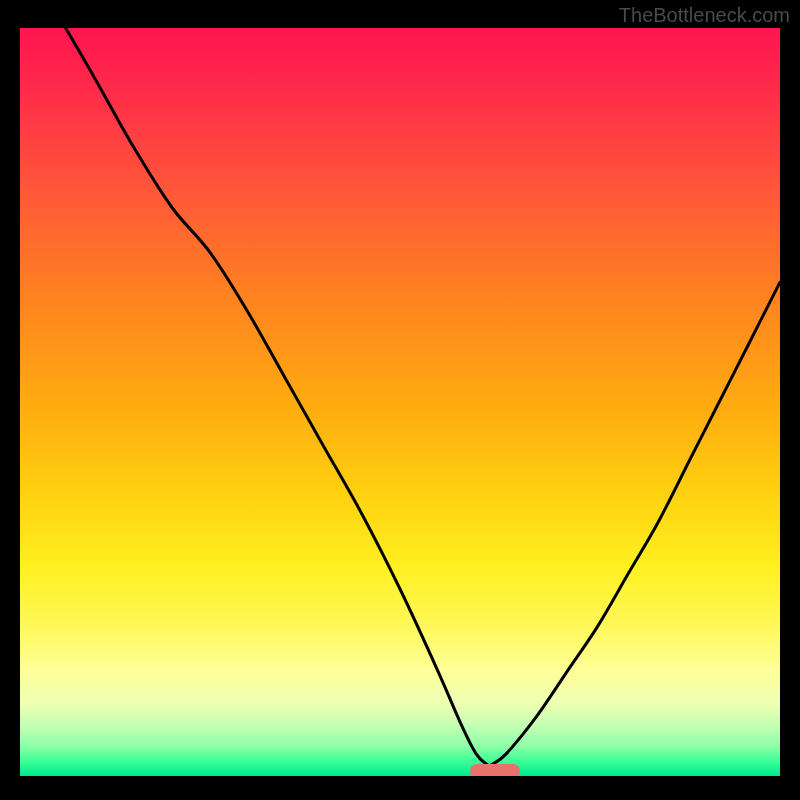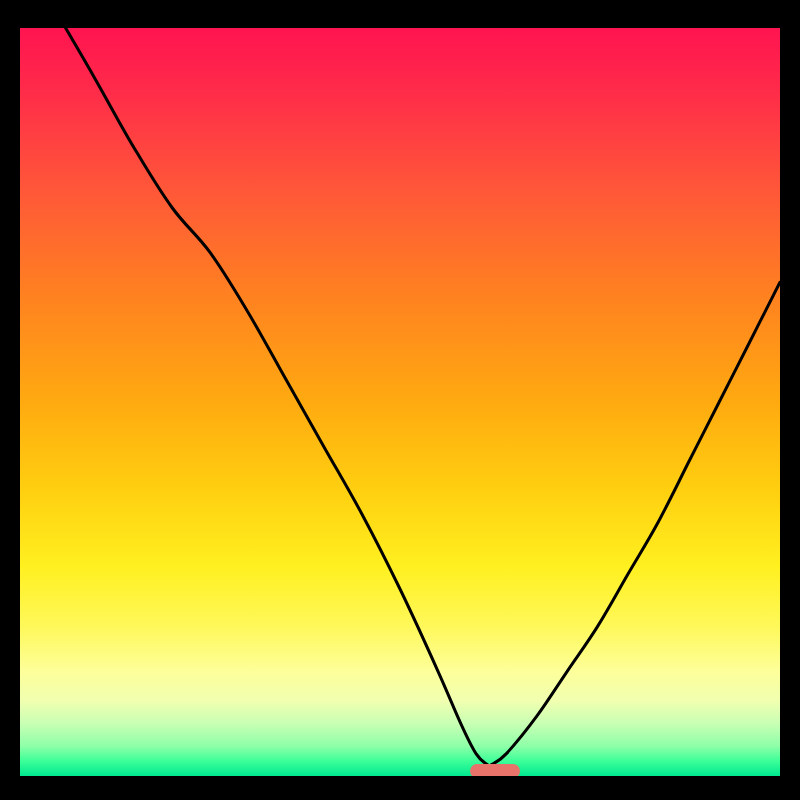--- a/index.html
+++ b/index.html
@@ -65,20 +65,21 @@
     position: absolute;
     background: #e8736b;
     border-radius: 999px;
   }
 </style>
 </head>
 <body>
 
 <div class="frame">
 
+  <div class="watermark">TheBottleneck.com</div>
 
   <div class="plot-area">
     <div class="gradient-bg"></div>
 
     <svg class="curve" viewBox="0 0 760 748" preserveAspectRatio="none">
       <path fill="none" stroke="#000" stroke-width="3" stroke-linecap="round" d="M 45.6 0 C 51.1 9.4, 63.7 30.8, 76.0 52.4 C 88.3 73.9, 100.3 96.8, 114.0 119.7 C 127.7 142.6, 138.3 160.7, 152.0 179.5 C 165.7 198.4, 176.3 205.6, 190.0 224.4 C 203.7 243.2, 214.3 261.4, 228.0 284.2 C 241.7 307.1, 252.3 327.3, 266.0 351.6 C 279.7 375.8, 290.3 394.6, 304.0 418.9 C 317.7 443.1, 328.3 460.6, 342.0 486.2 C 355.7 511.8, 366.3 532.7, 380.0 561.0 C 393.7 589.3, 407.1 619.0, 418.0 643.3 C 428.9 667.5, 434.0 680.8, 440.8 695.6 C 447.6 710.5, 451.2 718.2, 456.0 725.6 C 460.8 733.0, 464.7 734.8, 467.4 736.8 C 470.1 738.8, 467.8 738.8, 471.2 736.8 C 474.6 734.8, 478.2 734.3, 486.4 725.6 C 494.6 716.8, 505.9 703.0, 516.8 688.2 C 527.7 673.3, 536.3 659.4, 547.2 643.3 C 558.1 627.1, 566.7 615.9, 577.6 598.4 C 588.5 580.9, 597.1 564.9, 608.0 546.0 C 618.9 527.2, 627.5 513.9, 638.4 493.7 C 649.3 473.5, 657.9 455.4, 668.8 433.8 C 679.7 412.3, 688.3 395.5, 699.2 374.0 C 710.1 352.5, 718.7 335.7, 729.6 314.2 C 740.5 292.6, 754.5 265.1, 760.0 254.3"></path>
     </svg>
 
     <div class="marker" style="left: 450px; top: 736px; width: 50px; height: 14px; background: rgb(232, 115, 107);"></div>
   </div>

